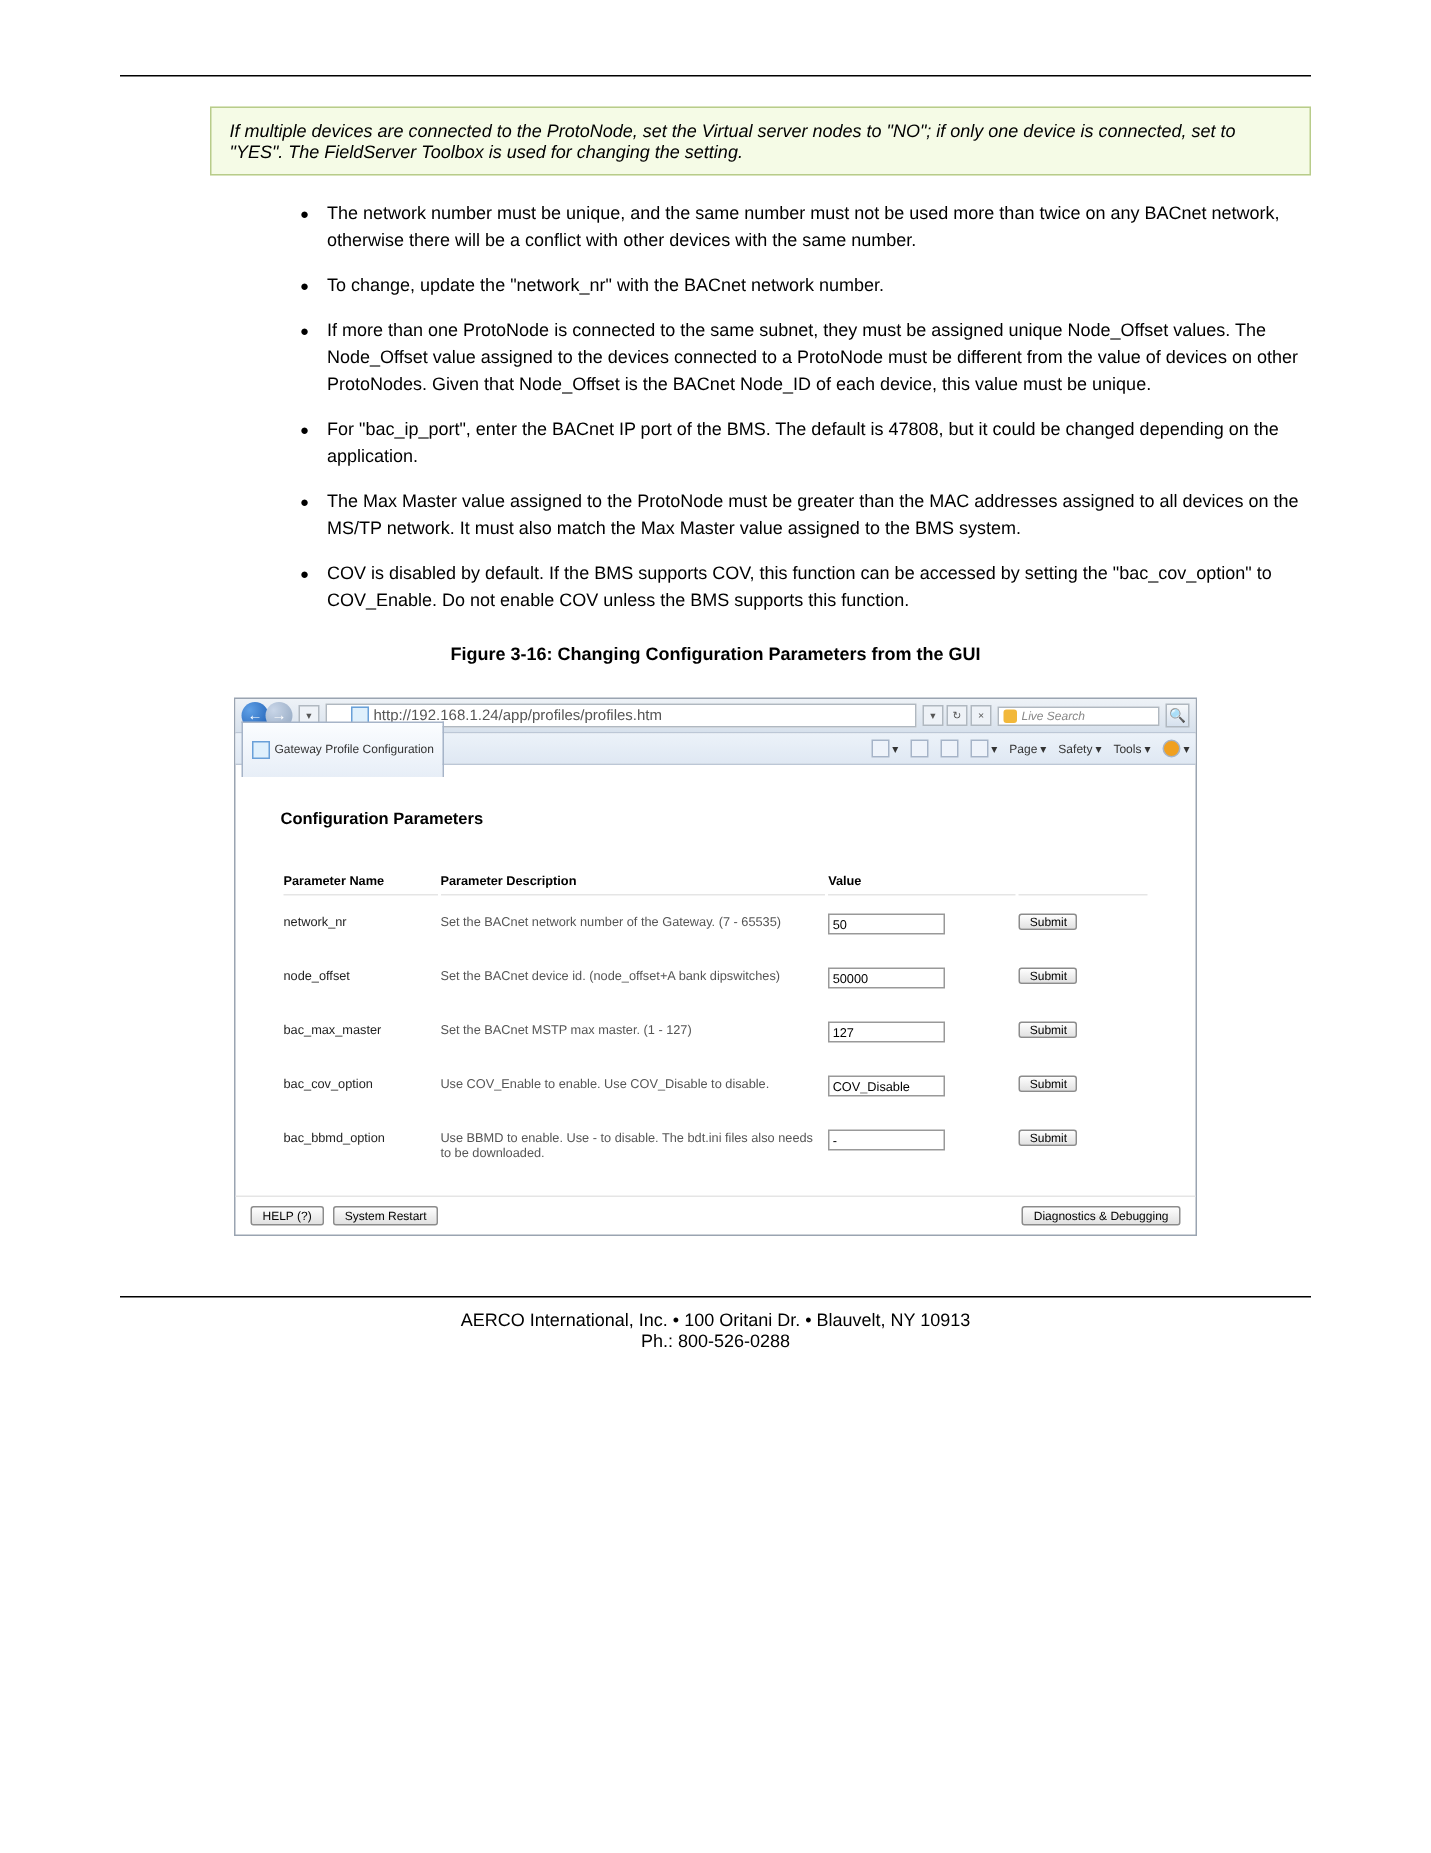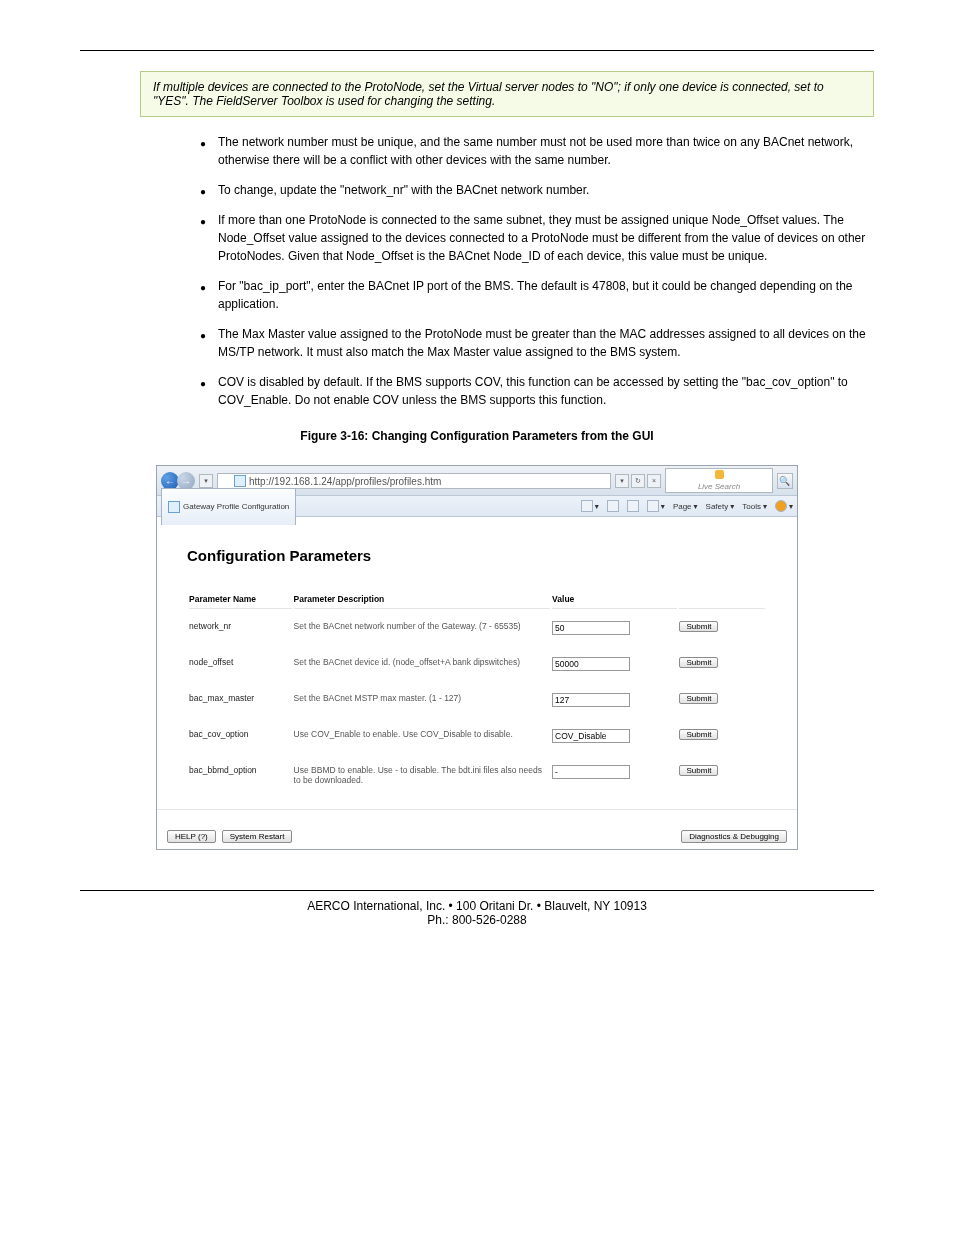--- a/index.html
+++ b/index.html
@@ -90,21 +90,21 @@
     padding: 1px 16px;
     display: flex;
     align-items: flex-end;
     gap: 3px;
     font-size: 10px;
     color: #555;
   }
   .addr-icon { width:10px;height:10px;border:1px solid #69a0d8;background:#dff0fc;}
   .addr-right { display:flex;align-items:center;gap:2px;}
   .dd { width:12px;height:12px;border:1px solid #b0b8c0;background:#eef2f7;display:flex;align-items:center;justify-content:center;font-size:7px;color:#555;}
-  .search-box { width:100px;border:1px solid #b0b8c0;background:#fff;padding:1px 3px;display:flex;align-items:center;gap:3px;font-size:8px;color:#888;font-style:italic;flex-direction:column;}
+  .search-box { width:100px;border:1px solid #b0b8c0;background:#fff;padding:1px 3px;display:flex;align-items:center;gap:3px;font-size:8px;color:#888;font-style:italic;}
   .search-go { width:14px;height:14px;background:linear-gradient(#f7f9fb,#d6e1ee);border:1px solid #b0b8c0;display:flex;align-items:center;justify-content:center;color:#4d6fa5;font-size:9px;}
   .tab-row {
     background: linear-gradient(#ecf2f9,#dfe8f3);
     border-bottom: 1px solid #bcc7d6;
     display:flex;
     align-items:center;
     justify-content:space-between;
     padding: 0 4px;
     height: 20px;
   }
@@ -118,21 +118,21 @@
     align-items:center;
     gap:3px;
     color:#333;
   }
   .tab-menu { font-size:8px;color:#333;display:flex;gap:8px;align-items:center;}
   .tab-menu span { display:flex;align-items:center;gap:2px;}
   .mini-ico { width:10px;height:10px;border:1px solid #a6b4c8;background:#eef3fa;}
   .content-area {
     padding: 30px 30px 12px 30px;
   }
-  .config-title { font-weight:bold; font-size:15px; margin-bottom: 24px; }
+  .config-title { font-weight:bold; font-size:11px; margin-bottom: 24px; }
   .param-table { width: 100%; }
   .param-head-row th {
     text-align:left;
     font-weight:bold;
     font-size:8.5px;
     padding: 4px 0;
     border-bottom:1px solid #e5e5e5;
   }
   .param-row td {
     font-size:8.5px;
@@ -155,21 +155,21 @@
     border:1px solid #8c8c8c;
     background:linear-gradient(#fefefe,#e1e1e1);
     border-radius:2px;
     cursor:pointer;
     font-family:inherit;
   }
   .bottom-bar {
     display:flex;
     justify-content:space-between;
     align-items:center;
-    padding:20px 10px 6px 10px;
+    padding:6px 10px 6px 10px;
     border-top:1px solid #e5e5e5;
   }
   .help-btn, .sysrestart-btn, .diag-btn {
     font-size:8px;
     padding:1px 7px;
     border:1px solid #8c8c8c;
     background:linear-gradient(#fefefe,#e1e1e1);
     border-radius:2px;
     cursor:pointer;
     font-family:inherit;

